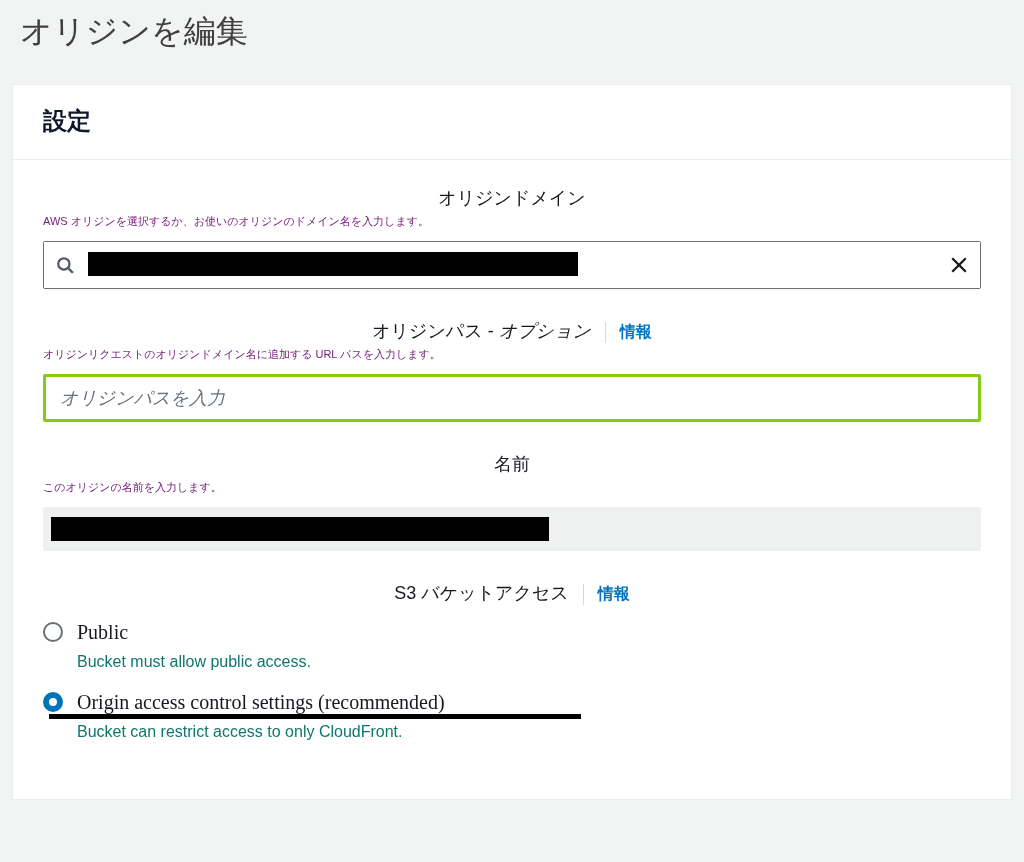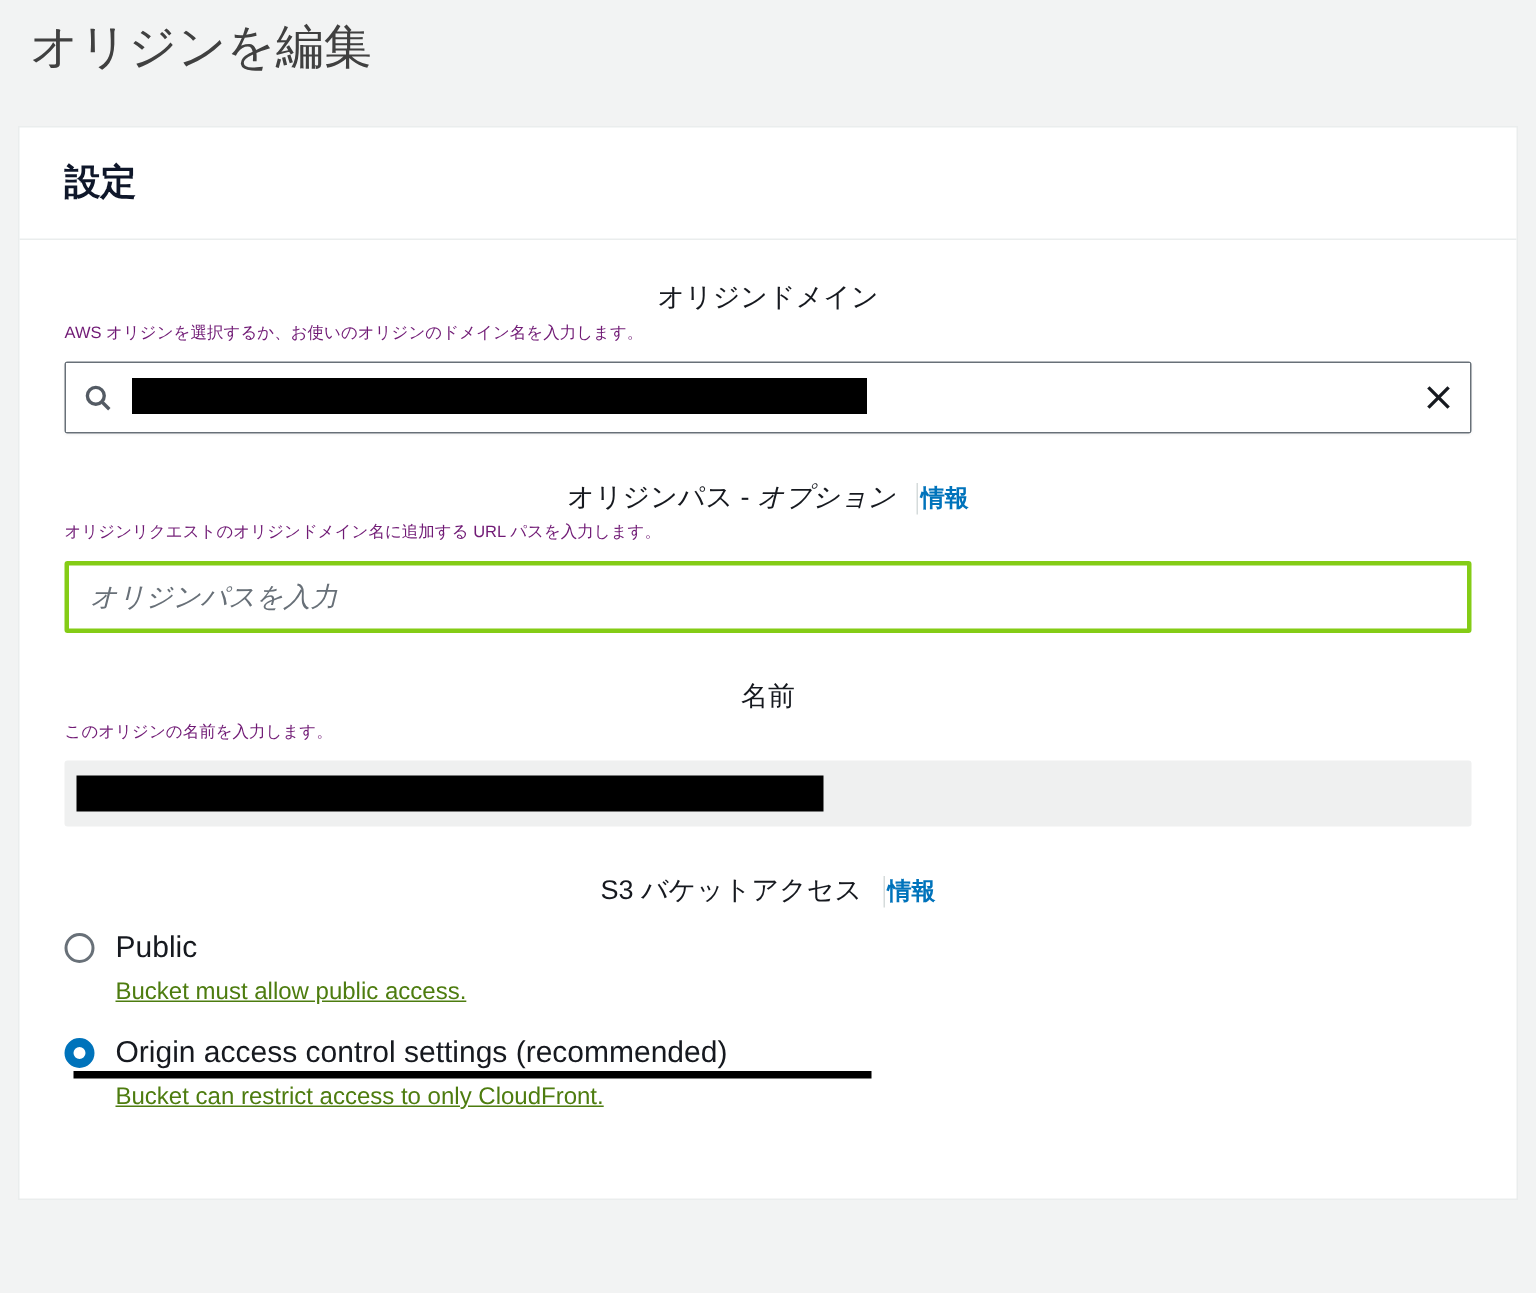--- a/index.html
+++ b/index.html
@@ -58,21 +58,21 @@
     }
     .field-label .optional {
       font-style: italic;
     }
     .field-info-link {
       color: #0073bb;
       font-size: 16px;
       font-weight: 700;
       cursor: pointer;
       border-left: 1px solid #d5dbdb;
-      padding-left: 2px;
+      padding-left: 14px;
     }
     .field-description {
       font-size: 11px;
       color: #701a75;
       margin-top: 4px;
       margin-bottom: 12px;
     }
     .search-input-wrapper {
       position: relative;
       display: flex;
@@ -170,39 +170,39 @@
       border-color: #0073bb;
       border-width: 6px;
     }
     .radio-content {
       flex: 1;
     }
     .radio-label {
       font-size: 20px;
       color: #16191f;
       line-height: 1.3;
+      font-family: Liberation Serif, serif;
     }
     .radio-label.underlined {
       position: relative;
       display: inline-block;
     }
     .radio-label.underlined::after {
       content: "";
       position: absolute;
       left: -28px;
       bottom: -4px;
       width: 532px;
       height: 5px;
       background: #000;
     }
     .radio-description {
       font-size: 16px;
-      color: #4d7c0f;
+      color: #0f766e;
       margin-top: 8px;
-      text-decoration: underline;
     }
   </style>
 </head>
 <body>
 
 <div class="page-header">
   <h1 class="page-title">オリジンを編集</h1>
 </div>
 
 <div class="panel">

